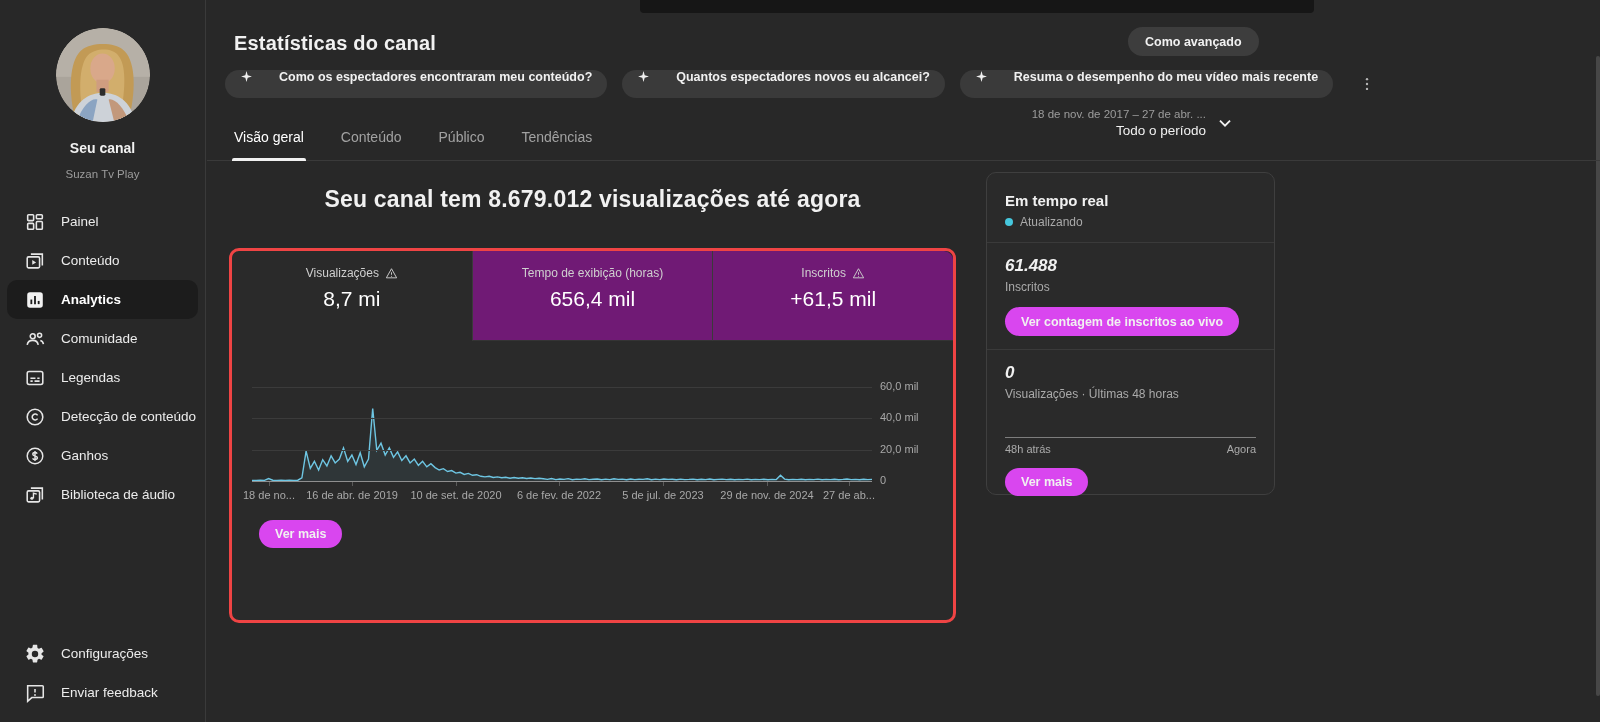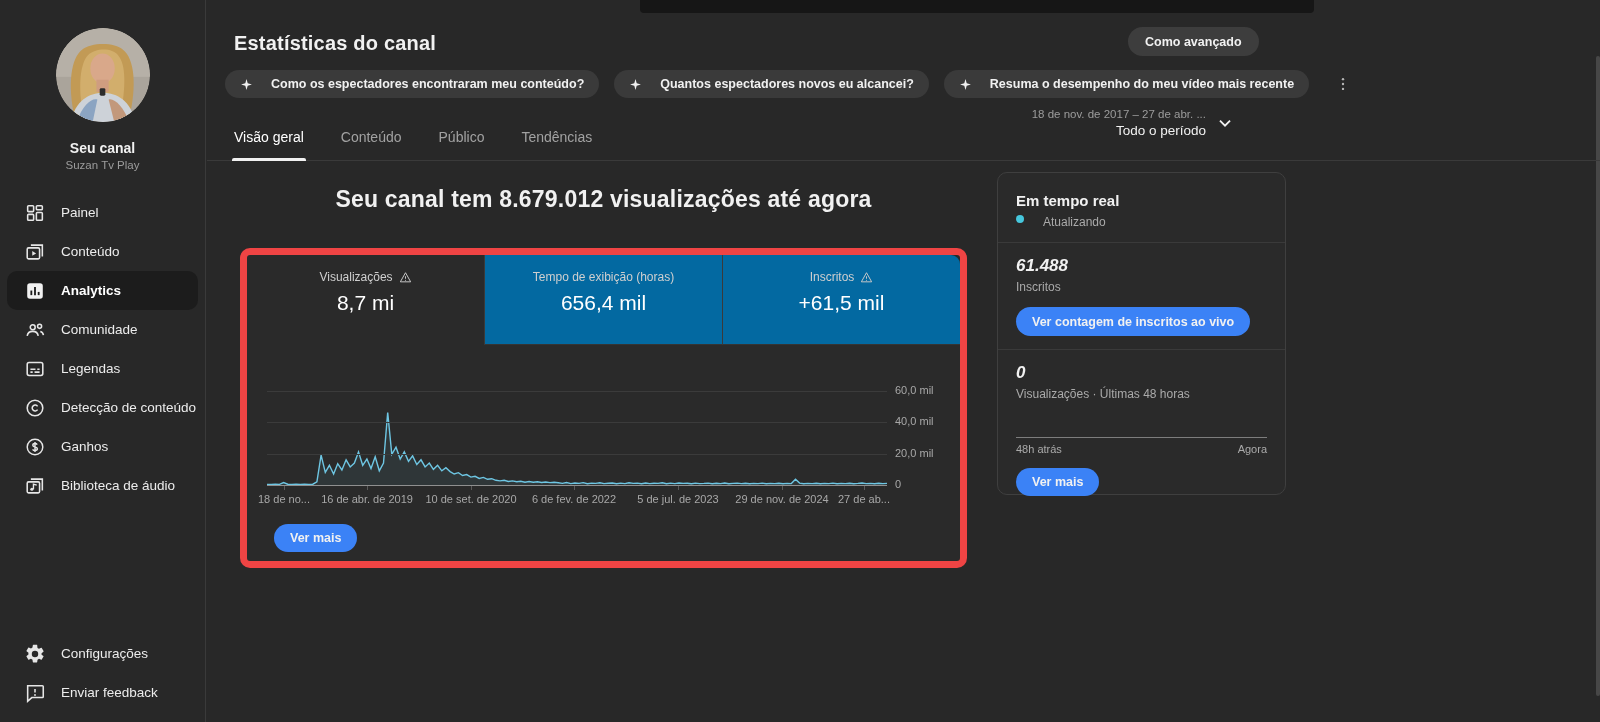--- a/index.html
+++ b/index.html
@@ -15,87 +15,87 @@
     background:#161616; border-radius:0 0 4px 4px; }
   .scrollbar { position:absolute; right:0; top:56px; width:4px; height:640px;
     background:#474747; border-radius:2px; }
 
   
   .sidebar { position:absolute; left:0; top:0; width:206px; height:722px;
     border-right:1px solid #3a3a3a; background:#282828; }
   .channel { text-align:center; padding-top:28px; }
   .avatar { width:94px; height:94px; border-radius:50%; overflow:hidden; margin:0 auto; display:block; }
   .channel-name { margin-top:18px; font-size:14px; font-weight:bold; color:#f1f1f1; }
-  .channel-handle { margin-top:3px; font-size:11.5px; color:#9c9c9c; }
+  .channel-handle { margin-top:12px; font-size:11.5px; color:#9c9c9c; }
   .nav { margin-top:22px; }
   .nav-item { position:relative; height:39px; display:flex; align-items:center;
     padding-left:24px; cursor:pointer; color:#ececec; }
   .nav-item.active { background:#1c1c1c; border-radius:10px; margin:0 7px;
     padding-left:17px; font-weight:bold; color:#fff; }
   .nav-icon { width:22px; height:22px; display:inline-flex; }
   .nav-icon svg { width:22px; height:22px; }
   .nav-label { margin-left:15px; font-size:13.5px; }
   .nav-footer { position:absolute; left:0; bottom:10px; width:100%; }
   .nav-footer .nav-item { height:39px; }
 
   
   .main { position:absolute; left:207px; top:0; right:0; height:722px; }
   .header { position:relative; height:161px; border-bottom:1px solid #3a3a3a; }
   .page-title { position:absolute; left:27px; top:32px; font-size:20px; font-weight:bold; letter-spacing:.2px; }
   .adv-btn { position:absolute; left:921px; top:27px; height:29px; padding:0 17px;
     background:#3d3d3d; border:none; border-radius:15px; color:#f1f1f1;
     font-size:12.5px; font-weight:bold; font-family:inherit; cursor:pointer; }
   .chips { position:absolute; left:18px; top:70px; display:flex; align-items:center; gap:15px; }
-  .chip { display:flex; align-items:center; gap:18px; height:28px; padding:0 15px;
+  .chip { display:flex; gap:26px; height:28px; padding:0 15px;
     background:#3a3a3a; border:none; border-radius:14px; color:#f1f1f1;
     font-size:12.5px; font-weight:bold; font-family:inherit; cursor:pointer; white-space:nowrap; }
   .kebab { background:none; border:none; cursor:pointer; padding:2px 4px; margin-left:6px; display:flex; }
   .tabs { position:absolute; left:27px; top:122px; display:flex; gap:37px; height:39px; }
   .tab { font-size:14px; color:#a2a2a2; cursor:pointer; position:relative; padding-top:7px; }
   .tab.active { color:#fff; font-weight:normal; }
   .tab.active::after { content:""; position:absolute; left:-2px; right:-2px; bottom:0;
     height:3px; background:#f1f1f1; border-radius:2px 2px 0 0; }
   .period { position:absolute; right:364px; top:108px; display:flex; align-items:center; gap:8px; cursor:pointer; }
   .period-text { text-align:right; }
   .period-range { font-size:11.5px; color:#9c9c9c; }
   .period-label { font-size:13.5px; color:#f1f1f1; font-weight:500; margin-top:3px; }
 
   
-  .content { position:absolute; left:0; top:161px; right:0; bottom:0;margin-left:11px; }
+  .content { position:absolute; left:0; top:161px; right:0; bottom:0; }
   .headline { position:absolute; left:22px; top:25px; width:727px; text-align:center;
     font-size:23px; font-weight:bold; letter-spacing:.2px; }
 
-  .chart-card { position:absolute; left:22px; top:87px; width:727px; height:320px;
-    background:#2a2a2a; border:7px solid #ef4444; border-radius:10px; }
+  .chart-card { position:absolute; left:22px; top:87px; width:727px; height:375px;
+    background:#2a2a2a; border:3px solid #ef4444; border-radius:10px; }
   .metric-row { display:flex; height:90px; }
   .metric-cell { flex:1; text-align:center; padding-top:15px; cursor:pointer;
-    background:#0369a1; border-bottom:1px solid #343434; }
+    background:#701a75; border-bottom:1px solid #343434; }
   .metric-cell:first-child { border-radius:9px 0 0 0; }
   .metric-cell:last-child { border-radius:0 9px 0 0; }
   .metric-cell + .metric-cell { border-left:1px solid #3a3a3a; }
   .metric-cell.active { background:transparent; border-bottom:none; }
   .metric-label { font-size:12px; color:#cfcfcf; display:flex; justify-content:center; align-items:center; gap:6px; }
   .metric-value { font-size:21px; color:#fff; margin-top:7px; }
 
   .chart-area { position:absolute; left:20px; top:127px; width:620px; height:103px; }
   .gridline { position:absolute; left:0; width:620px; height:1px; background:#3b3b3b; }
   .zeroline { position:absolute; left:0; top:103px; width:620px; height:1px; background:#8f8f8f; }
   .ylabel { position:absolute; left:628px; font-size:11px; color:#a8a8a8; white-space:nowrap; }
   .xtick { position:absolute; top:104px; width:1px; height:4px; background:#5a5a5a; }
   .xlabel { position:absolute; top:111px; transform:translateX(-50%); font-size:11px; color:#a8a8a8; white-space:nowrap; }
   .plot { position:absolute; left:0; top:0; }
-  .pill-btn { height:28px; padding:1px 16px; background:#3b82f6; border:none; border-radius:14px;
+  .pill-btn { height:28px; padding:1px 16px; background:#d946ef; border:none; border-radius:14px;
     color:#f1f1f1; font-size:12.5px; font-weight:bold; font-family:inherit; cursor:pointer; }
   .card-more { position:absolute; left:27px; top:269px; }
 
   
   .rt-card { position:absolute; left:779px; top:11px; width:289px; height:323px;
     background:#2a2a2a; border:1px solid #3f3f3f; border-radius:10px; padding:19px 18px 0 18px; }
   .rt-title { font-size:15px; font-weight:bold; }
-  .rt-updating { display:flex; align-items:flex-start; gap:19px; margin-top:6px; }
+  .rt-updating { display:flex; align-items:center; gap:7px; margin-top:6px; }
   .rt-dot { width:8px; height:8px; border-radius:50%; }
   .rt-updating span { font-size:12px; color:#aaa; }
   .rt-divider { border:none; border-top:1px solid #3a3a3a; margin:13px -18px 0 -18px; }
   .rt-value { font-size:17px; font-weight:bold; margin-top:13px;font-style:italic; }
   .rt-sub { font-size:12px; color:#aaa; margin-top:4px; }
   .rt-live-btn { margin-top:13px; height:29px; border-radius:15px; }
   .rt-spark { margin-top:36px; border-top:1px solid #7d7d7d; }
   .rt-axis { display:flex; justify-content:space-between; margin-top:5px; }
   .rt-axis span { font-size:11px; color:#aaa; }
   .rt-more { margin-top:13px; }

